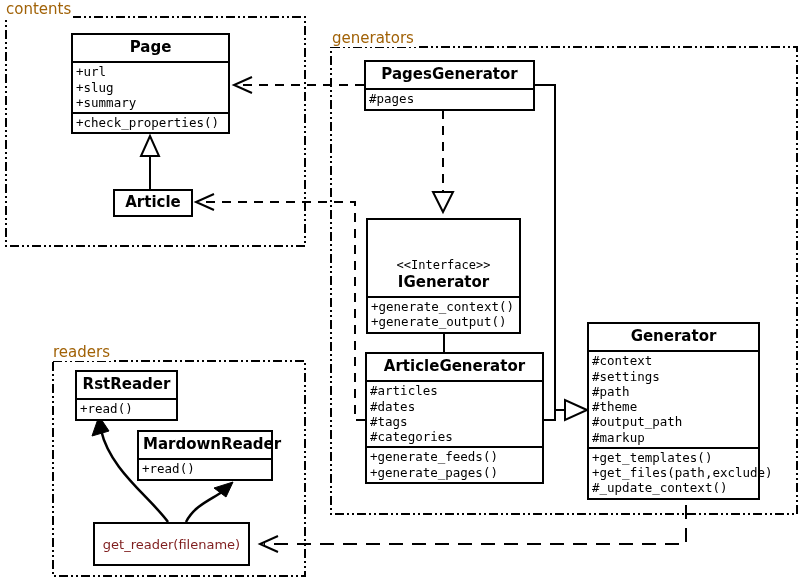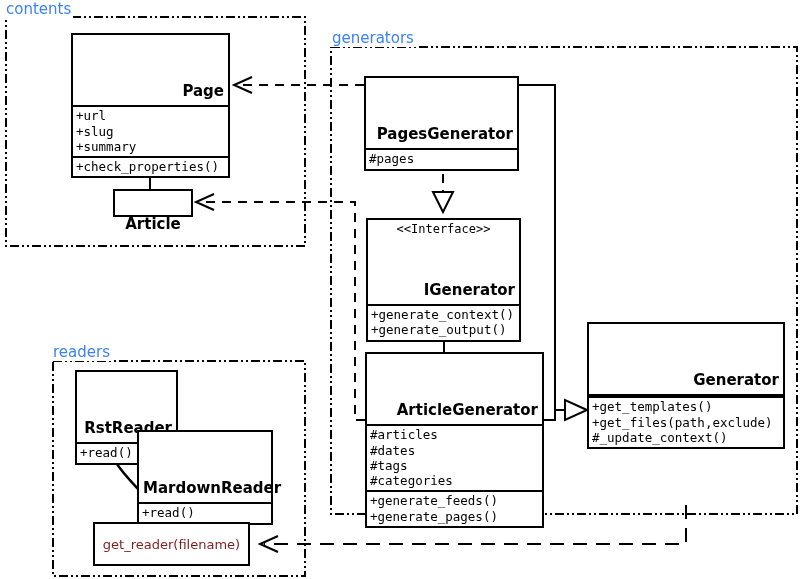--- a/index.html
+++ b/index.html
@@ -22,54 +22,54 @@
     top: 0;
     width: 803px;
     height: 579px;
   }
 
   
   .pkg-label {
     position: absolute;
     font-family: "DejaVu Sans", sans-serif;
     font-size: 15px;
-    color: #3b82f6;
+    color: #a16207;
     white-space: nowrap;
     z-index: 5;
     background: #fff;
     padding: 0 2px;
   }
 
   
   .cls {
     position: absolute;
     box-sizing: border-box;
     border: 2px solid #000;
     background: #ffffff;
     z-index: 4;
   }
   .cls .title {
     font-family: "DejaVu Sans", sans-serif;
     font-size: 15px;
     font-weight: bold;
-    text-align: right;
+    text-align: center;
     color: #000;
     padding: 4px 4px 5px 4px;
     line-height: 1.15;
     white-space: nowrap;
-    margin-top: 44px;
   }
   .cls .stereo {
     font-family: "DejaVu Sans Mono", monospace;
     font-size: 12px;
     font-weight: normal;
     text-align: center;
     color: #000;
     padding: 3px 4px 0 4px;
     line-height: 1.15;
+    margin-top: 36px;
   }
   .cls .sep {
     border-top: 2px solid #000;
     height: 0;
     font-size: 0;
     line-height: 0;
   }
   .cls .compartment {
     padding: 1px 0 2px 0;
   }
@@ -184,21 +184,21 @@
     <div class="sep"></div>
     <div class="compartment">
       <div class="member">+check_properties()</div>
     </div>
   </div>
 
   <div class="cls plain" style="left:113px; top:189px; width:80px; height:28px;">
     <div class="title">Article</div>
   </div>
 
-  <div class="cls" style="left:364px; top:76px; width:155px;">
+  <div class="cls" style="left:364px; top:60px; width:171px;">
     <div class="title">PagesGenerator</div>
     <div class="sep"></div>
     <div class="compartment">
       <div class="member">#pages</div>
     </div>
   </div>
 
   <div class="cls" style="left:366px; top:218px; width:155px;">
     <div class="stereo">&lt;&lt;Interface&gt;&gt;</div>
     <div class="title" style="padding-top:1px;">IGenerator</div>
@@ -218,23 +218,31 @@
       <div class="member">#tags</div>
       <div class="member">#categories</div>
     </div>
     <div class="sep"></div>
     <div class="compartment">
       <div class="member">+generate_feeds()</div>
       <div class="member">+generate_pages()</div>
     </div>
   </div>
 
-  <div class="cls" style="left:587px; top:322px; width:198px;">
+  <div class="cls" style="left:587px; top:322px; width:173px;">
     <div class="title">Generator</div>
     <div class="sep"></div>
+    <div class="compartment">
+      <div class="member">#context</div>
+      <div class="member">#settings</div>
+      <div class="member">#path</div>
+      <div class="member">#theme</div>
+      <div class="member">#output_path</div>
+      <div class="member">#markup</div>
+    </div>
     <div class="sep"></div>
     <div class="compartment">
       <div class="member">+get_templates()</div>
       <div class="member">+get_files(path,exclude)</div>
       <div class="member">#_update_context()</div>
     </div>
   </div>
 
   <div class="cls" style="left:75px; top:370px; width:103px;">
     <div class="title">RstReader</div>

